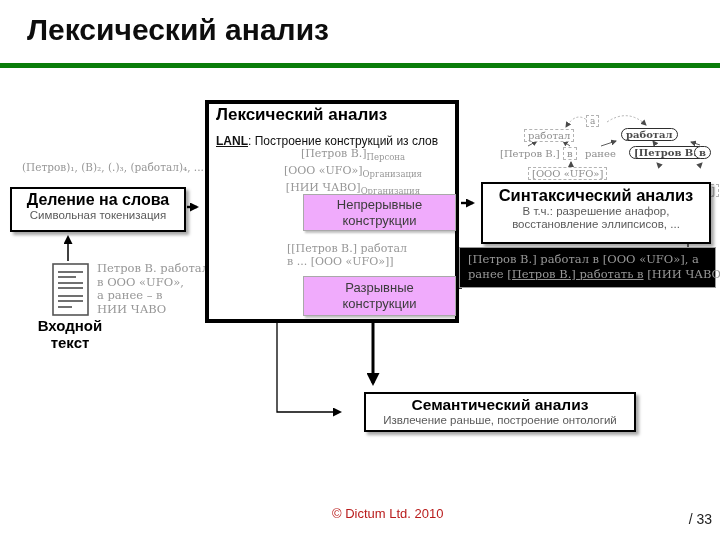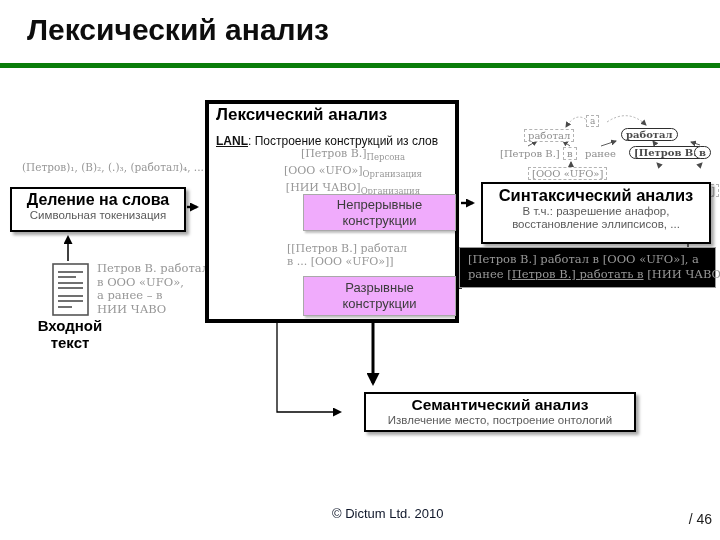--- a/index.html
+++ b/index.html
@@ -29,21 +29,21 @@
   
   .resbox{left:459px;top:247px;width:257px;height:41px;border:1px solid #9c9c9c;box-sizing:border-box;
           font-family:"DejaVu Serif",serif;color:#979797;font-size:11.5px;line-height:15px;
           padding:4px 0 0 8px;white-space:nowrap;background:#000000;}
   .resbox .u{text-decoration:underline;}
   .caption{font-weight:bold;color:#000;text-align:center;white-space:pre-line;}
   
   .tnode{position:absolute;font-family:"DejaVu Serif",serif;font-size:10px;color:#8e8e8e;white-space:nowrap;background:#fff;}
   .tdash{border:1px dashed #b3b3b3;padding:0 3px;}
   .tsolid{border:1.5px solid #2e2e2e;border-radius:7px;padding:0 4px;color:#4a4a4a;font-weight:bold;}
-  .footer-copy{left:332px;top:506px;font-size:13px;color:#0f172a;}
+  .footer-copy{left:332px;top:506px;font-size:13px;color:#b91c1c;}
   .footer-page{right:8px;top:511px;font-size:14px;color:#1d1d1d;}
   svg.overlay{position:absolute;left:0;top:0;pointer-events:none;}
 </style>
 </head>
 <body>
 
 <div id="slide">
 
   <div class="abs title">Лексический анализ</div>
   <div class="abs accent"></div>
@@ -136,19 +136,19 @@
   </div>
 
   <div class="abs resbox">
     <div>[Петров В.] работал в [ООО «UFO»], а</div>
     <div><span>ранее </span><span class="u">[Петров В.] работать в</span><span> [НИИ ЧАВО]</span></div>
   </div>
 
 
   <div class="abs pbox" style="left:348px;top:392px;width:272px;height:40px;margin-left:16px;">
     <div class="pt" style="font-size:15.5px;">Семантический анализ</div>
-    <div class="ps" style="font-size:11.5px;">Извлечение место, построение онтологий</div>
+    <div class="ps" style="font-size:11.5px;">Извлечение раньше, построение онтологий</div>
   </div>
 
   <div class="abs footer-copy">© Dictum Ltd. 2010</div>
-  <div class="abs footer-page">/ 46</div>
+  <div class="abs footer-page">/ 33</div>
 
 </div>
 
 </body></html>

